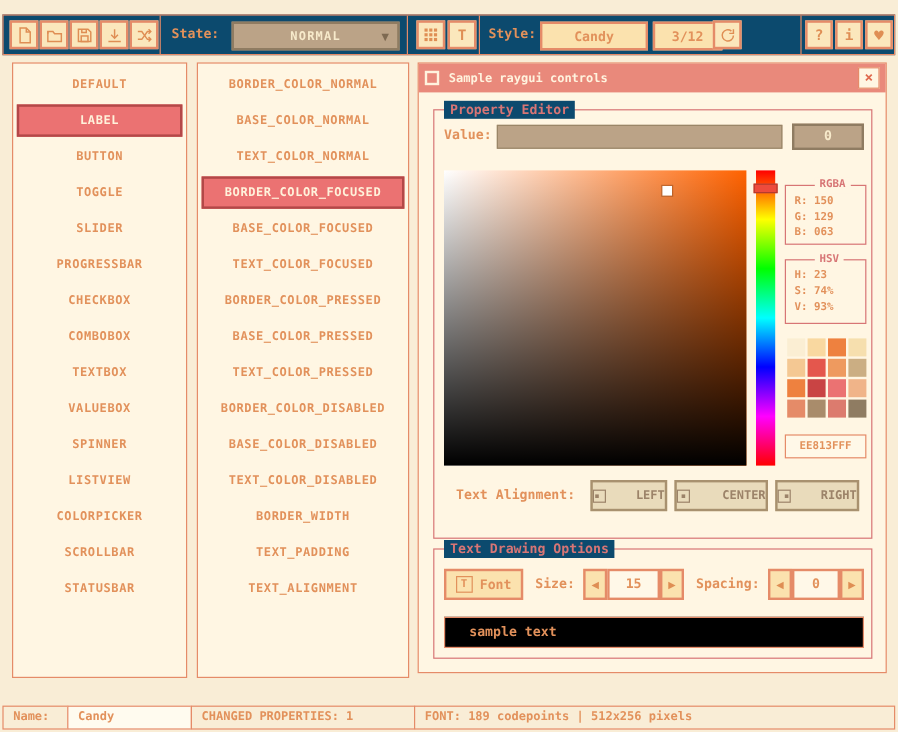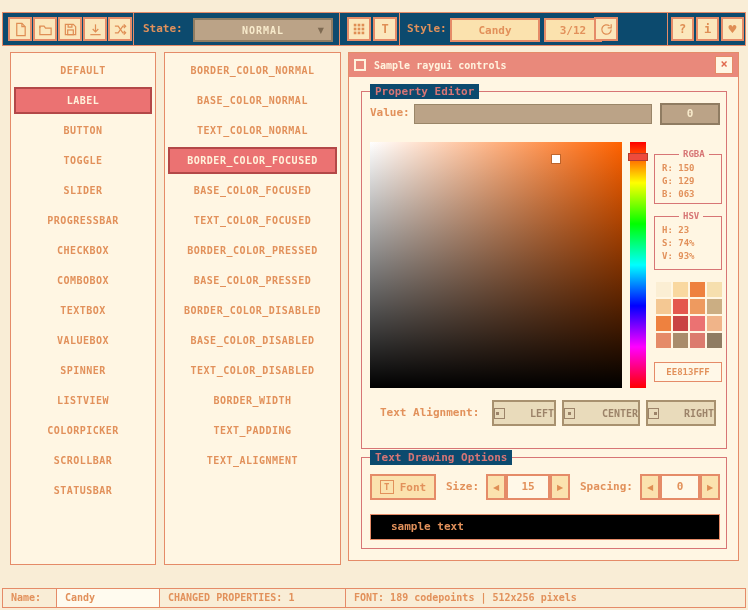--- a/index.html
+++ b/index.html
@@ -246,20 +246,21 @@
 
   <div class="panel" style="left:164px;top:52px;width:177px;height:513px">
     <div class="list-item">BORDER_COLOR_NORMAL</div>
     <div class="list-item">BASE_COLOR_NORMAL</div>
     <div class="list-item">TEXT_COLOR_NORMAL</div>
     <div class="list-item sel">BORDER_COLOR_FOCUSED</div>
     <div class="list-item">BASE_COLOR_FOCUSED</div>
     <div class="list-item">TEXT_COLOR_FOCUSED</div>
     <div class="list-item">BORDER_COLOR_PRESSED</div>
     <div class="list-item">BASE_COLOR_PRESSED</div>
+    <div class="list-item">TEXT_COLOR_PRESSED</div>
     <div class="list-item">BORDER_COLOR_DISABLED</div>
     <div class="list-item">BASE_COLOR_DISABLED</div>
     <div class="list-item">TEXT_COLOR_DISABLED</div>
     <div class="list-item">BORDER_WIDTH</div>
     <div class="list-item">TEXT_PADDING</div>
     <div class="list-item">TEXT_ALIGNMENT</div>
   </div>
 
   <div class="window">
     <div class="titlebar">

